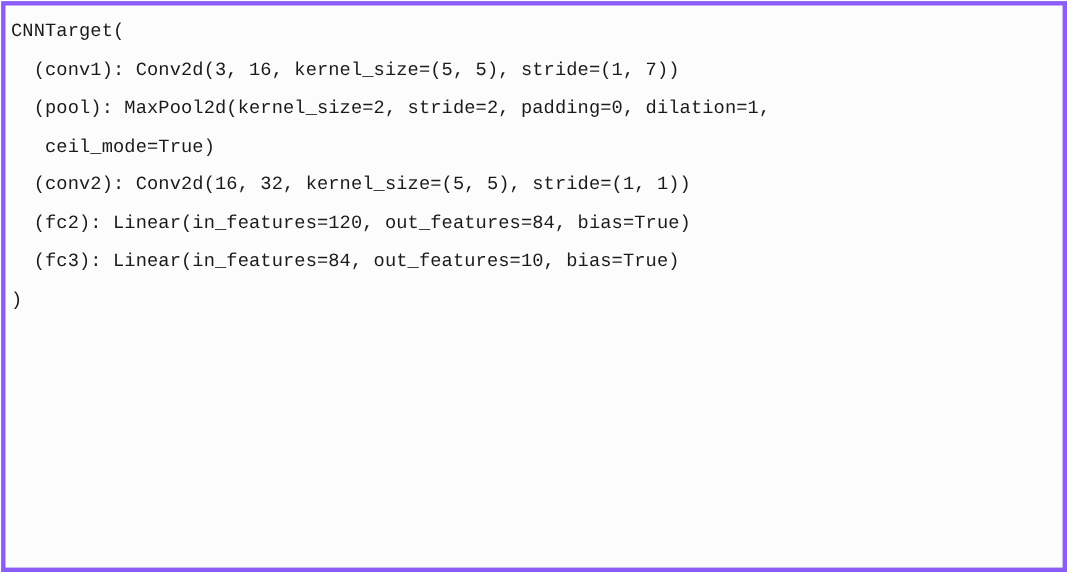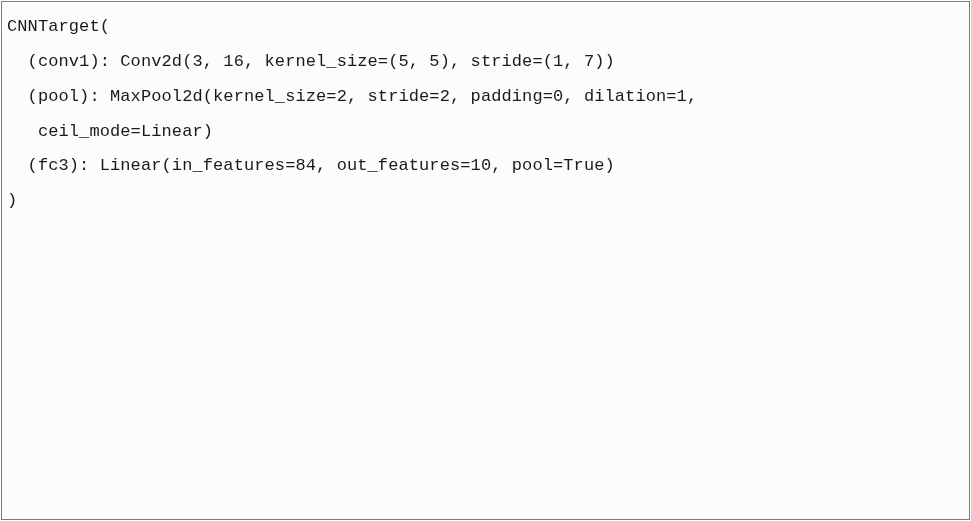--- a/index.html
+++ b/index.html
@@ -10,36 +10,38 @@
     body {
       background: #ffffff;
       width: 971px;
       height: 521px;
       font-family: "SFMono-Regular", "Menlo", "Consolas", "Liberation Mono", monospace;
       font-size: 17px;
       line-height: 2.05;
       color: #1a1a1a;
     }
     .code-container {
-      border: 1px solid #8b5cf6;
+      border: 4px solid #8b5cf6;
       width: 969px;
       height: 519px;
       margin: 1px;
       padding: 8px 0px 8px 5px;
       overflow: hidden;
       background: #fcfcfc;
     }
     .code-line {
       white-space: pre;
       letter-spacing: 0.1px;
     }
   </style>
 </head>
 <body>
 
 <div class="code-container">
   <div class="code-line">CNNTarget(</div>
   <div class="code-line">  (conv1): Conv2d(3, 16, kernel_size=(5, 5), stride=(1, 7))</div>
   <div class="code-line">  (pool): MaxPool2d(kernel_size=2, stride=2, padding=0, dilation=1,</div>
-  <div class="code-line">   ceil_mode=Linear)</div>
-  <div class="code-line">  (fc3): Linear(in_features=84, out_features=10, pool=True)</div>
+  <div class="code-line">   ceil_mode=True)</div>
+  <div class="code-line">  (conv2): Conv2d(16, 32, kernel_size=(5, 5), stride=(1, 1))</div>
+  <div class="code-line">  (fc2): Linear(in_features=120, out_features=84, bias=True)</div>
+  <div class="code-line">  (fc3): Linear(in_features=84, out_features=10, bias=True)</div>
   <div class="code-line">)</div>
 </div>
 
 </body></html>

